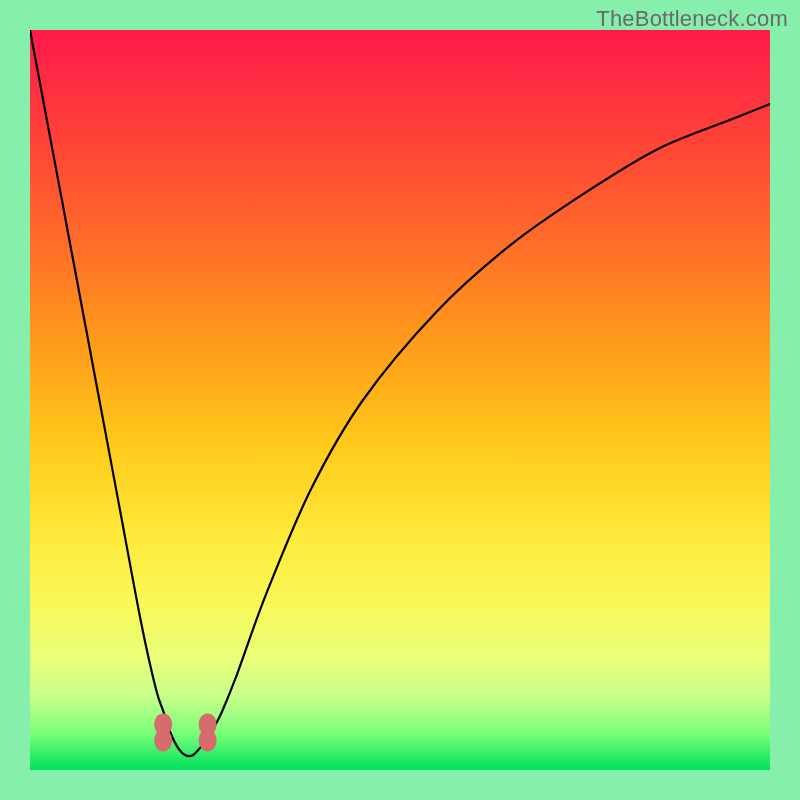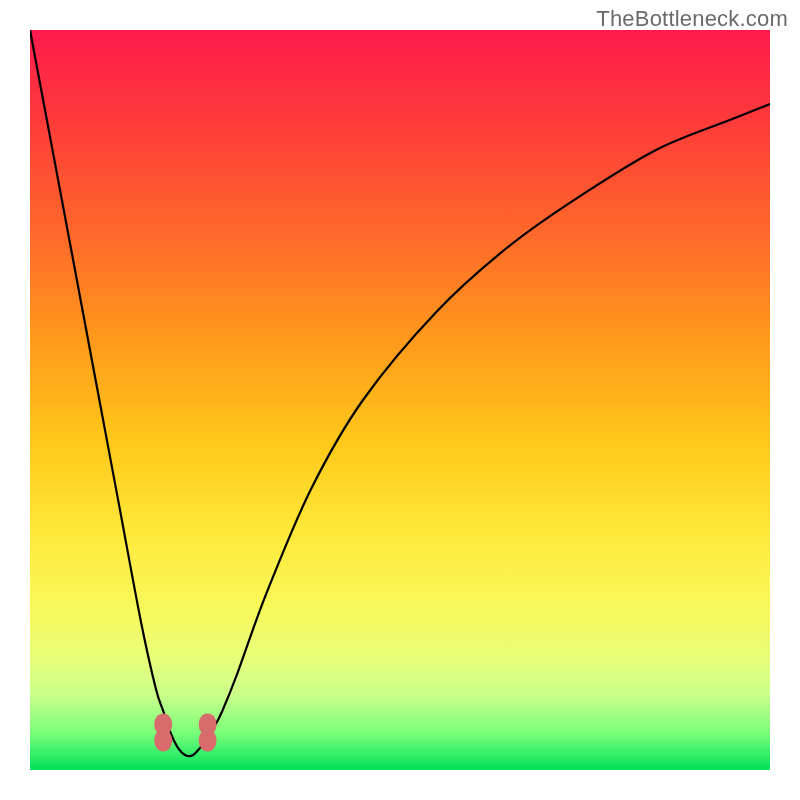--- a/index.html
+++ b/index.html
@@ -10,21 +10,21 @@
     background: #000;
     overflow: hidden;
     font-family: Arial, Helvetica, sans-serif;
   }
   .frame {
     position: absolute;
     left: 0;
     top: 0;
     width: 800px;
     height: 800px;
-    background: #ffffff;
+    background: #86efac;
   }
   .plot {
     position: absolute;
     left: 30px;
     top: 30px;
     width: 740px;
     height: 740px;
     background: linear-gradient(to bottom,
       #ff1a4d 0%,
       #ff3a3a 12%,

